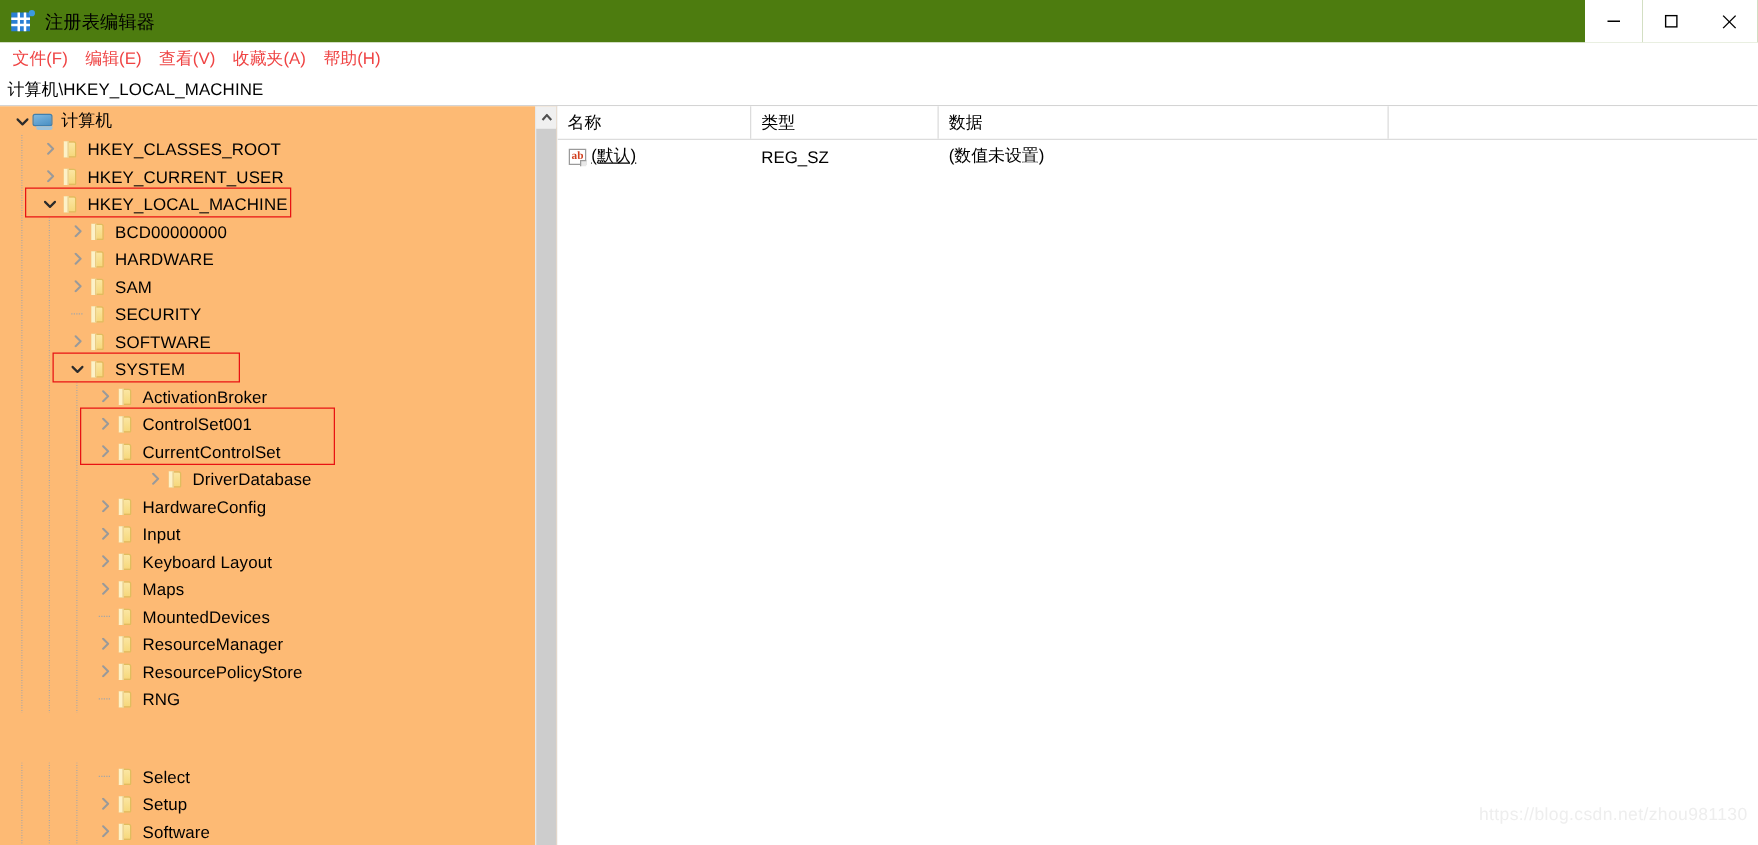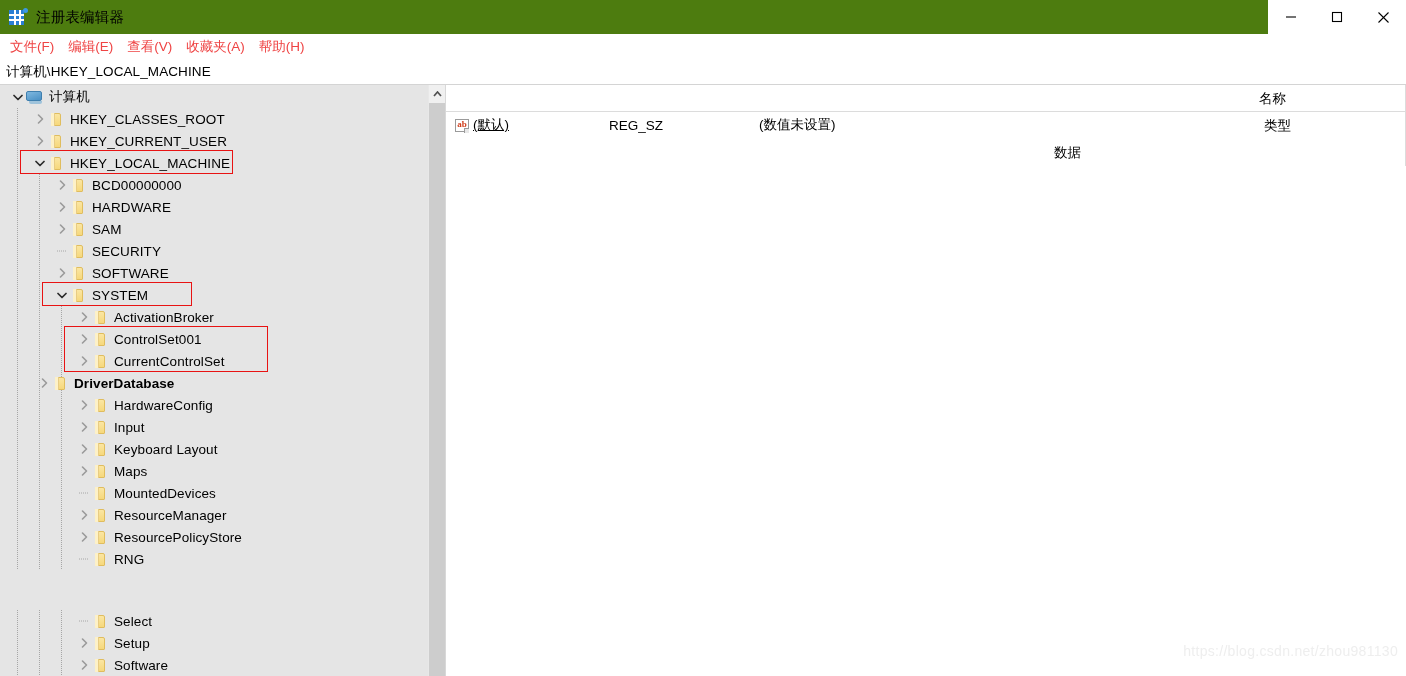--- a/index.html
+++ b/index.html
@@ -131,21 +131,21 @@
     width: 1406px;
     height: 591px;
     display: flex;
   }
 
   
   #tree-panel {
     position: relative;
     width: 445px;
     height: 591px;
-    background: #e5e5e5;
+    background: #fdba74;
     overflow: hidden;
     flex: 0 0 auto;
   }
   #tree {
     position: relative;
     padding-top: 1px;
   }
   .node {
     position: relative;
     height: 22px;
@@ -280,21 +280,20 @@
     height: 591px;
     background: #ffffff;
     overflow: hidden;
   }
   #list-header {
     position: relative;
     height: 27px;
     border-bottom: 1px solid #dcdcdc;
     display: flex;
     align-items: flex-end;
-    flex-direction: column;
   }
   .col-head {
     position: relative;
     height: 27px;
     display: flex;
     align-items: center;
     padding-left: 8px;
     font-size: 13.5px;
     color: #000000;
     border-right: 1px solid #dcdcdc;
@@ -590,21 +589,21 @@
             <svg width="7" height="10" viewBox="0 0 7 10">
               <path d="M1.5 1 L5.5 5 L1.5 9" fill="none" stroke="#9a9a9a" stroke-width="1.6" stroke-linecap="round" stroke-linejoin="round"></path>
             </svg>
           </div>
           <div class="icon-folder">
             <div class="back"></div>
             <div class="flap"></div>
           </div>
           <span class="node-label">CurrentControlSet</span>
         </div>
-        <div class="node" style="padding-left: 36px; font-weight: bold;">
+        <div class="node" style="padding-left: 116px;">
           <div class="guide" style="left: 17px;"></div>
           <div class="guide" style="left: 39px;"></div>
           <div class="guide" style="left: 61px;"></div>
           <div class="chev">
             <svg width="7" height="10" viewBox="0 0 7 10">
               <path d="M1.5 1 L5.5 5 L1.5 9" fill="none" stroke="#9a9a9a" stroke-width="1.6" stroke-linecap="round" stroke-linejoin="round"></path>
             </svg>
           </div>
           <div class="icon-folder">
             <div class="back"></div>

